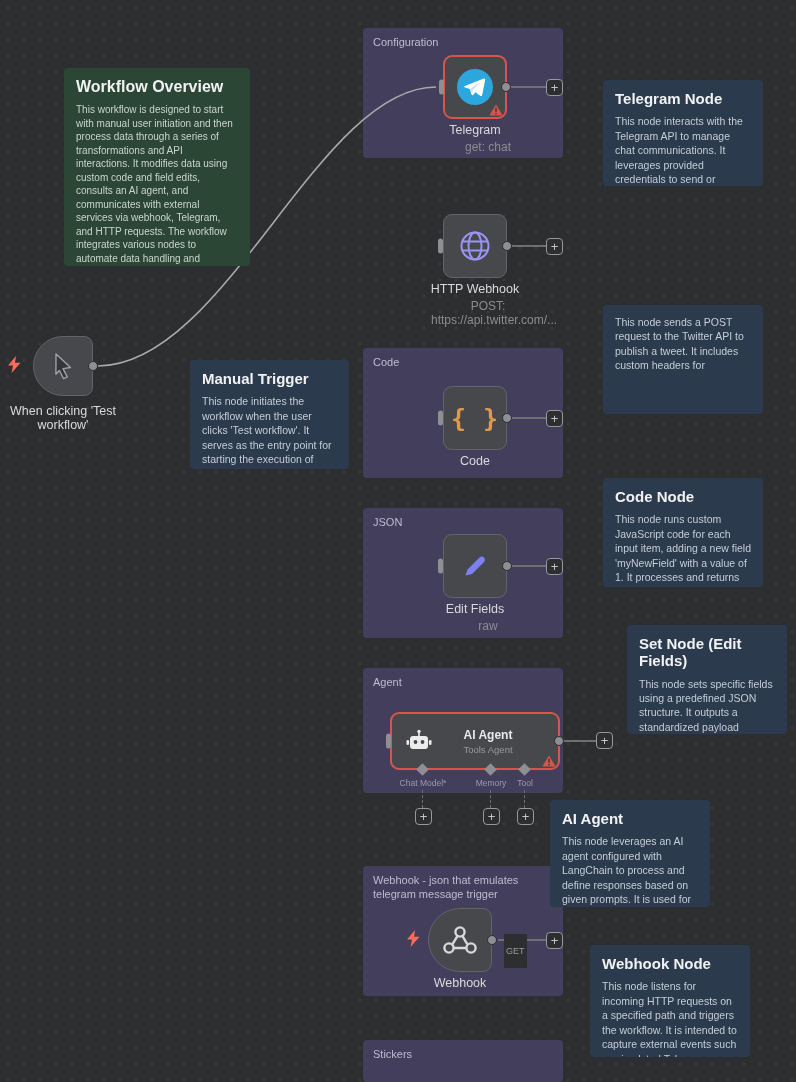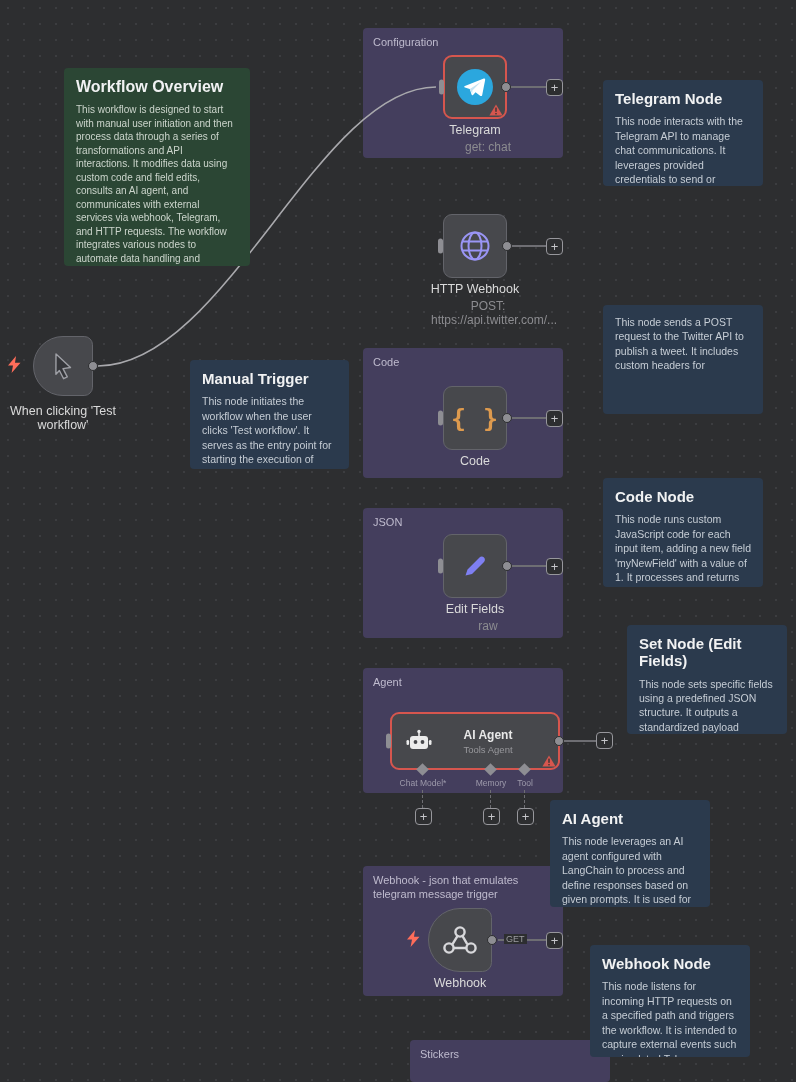--- a/index.html
+++ b/index.html
@@ -39,21 +39,21 @@
   .note.green .note-title { font-size:16px; }
   .note.green .note-body { color:#ccd5cc; font-size:10px; line-height:1.35; }
   .diamond { position:absolute; width:9px; height:9px; background:#8e8e93; transform:rotate(45deg); z-index:3; }
   .port-label { position:absolute; color:#9d9aab; font-size:8.5px; text-align:center; z-index:3; }
   .dash { position:absolute; width:0; border-left:1.5px dashed #6e6e73; z-index:2; }
   .bolt { position:absolute; z-index:3; line-height:0; }
   .node.agent { width:170px; height:58px; justify-content:flex-start; padding-left:14px; }
   .agent-text { flex:1; text-align:center; margin-right:14px; display:flex; flex-direction:column; }
   .agent-title { color:#e8e8e8; font-size:12px; font-weight:600; }
   .agent-sub { color:#98989c; font-size:9.5px; margin-top:2px; }
-  .wire-tag { position:absolute; color:#9c9ca0; font-size:9px; background:#2d2e30; padding:0 2px; z-index:3; }
+  .wire-tag { position:absolute; color:#9c9ca0; font-size:9px; background:#2d2e30; padding:12px 2px; z-index:3; }
   .braces { color:#dd9a4e; font-size:25px; font-weight:700; font-family:"DejaVu Sans Mono", monospace; letter-spacing:1px; }
 </style>
 </head>
 <body>
 
 <div class="canvas">
 
   <div class="group" style="left:363px;top:28px;width:200px;height:130px;">
     <span class="group-label">Configuration</span>
   </div>
@@ -62,21 +62,21 @@
   </div>
   <div class="group" style="left:363px;top:508px;width:200px;height:130px;">
     <span class="group-label">JSON</span>
   </div>
   <div class="group" style="left:363px;top:668px;width:200px;height:125px;">
     <span class="group-label">Agent</span>
   </div>
   <div class="group" style="left:363px;top:866px;width:200px;height:130px;">
     <span class="group-label">Webhook - json that emulates telegram message trigger</span>
   </div>
-  <div class="group" style="left:363px;top:1040px;width:200px;height:42px;margin-left:47px;">
+  <div class="group" style="left:363px;top:1040px;width:200px;height:42px;">
     <span class="group-label">Stickers</span>
   </div>
 
   <svg class="wires" width="796" height="1082">
     <path d="M 98 366 C 225 366 318 87 436 87" stroke="#a9a9ad" stroke-width="1.6" fill="none"></path>
   </svg>
 
   <span class="bolt" style="left:8px;top:356px;">
     <svg width="13" height="17" viewBox="0 0 13 17">
         <path d="M8 0 L0 9.5 H5 L3.6 17 L12.5 6.8 H7 Z" fill="#ff6d5a"></path>

